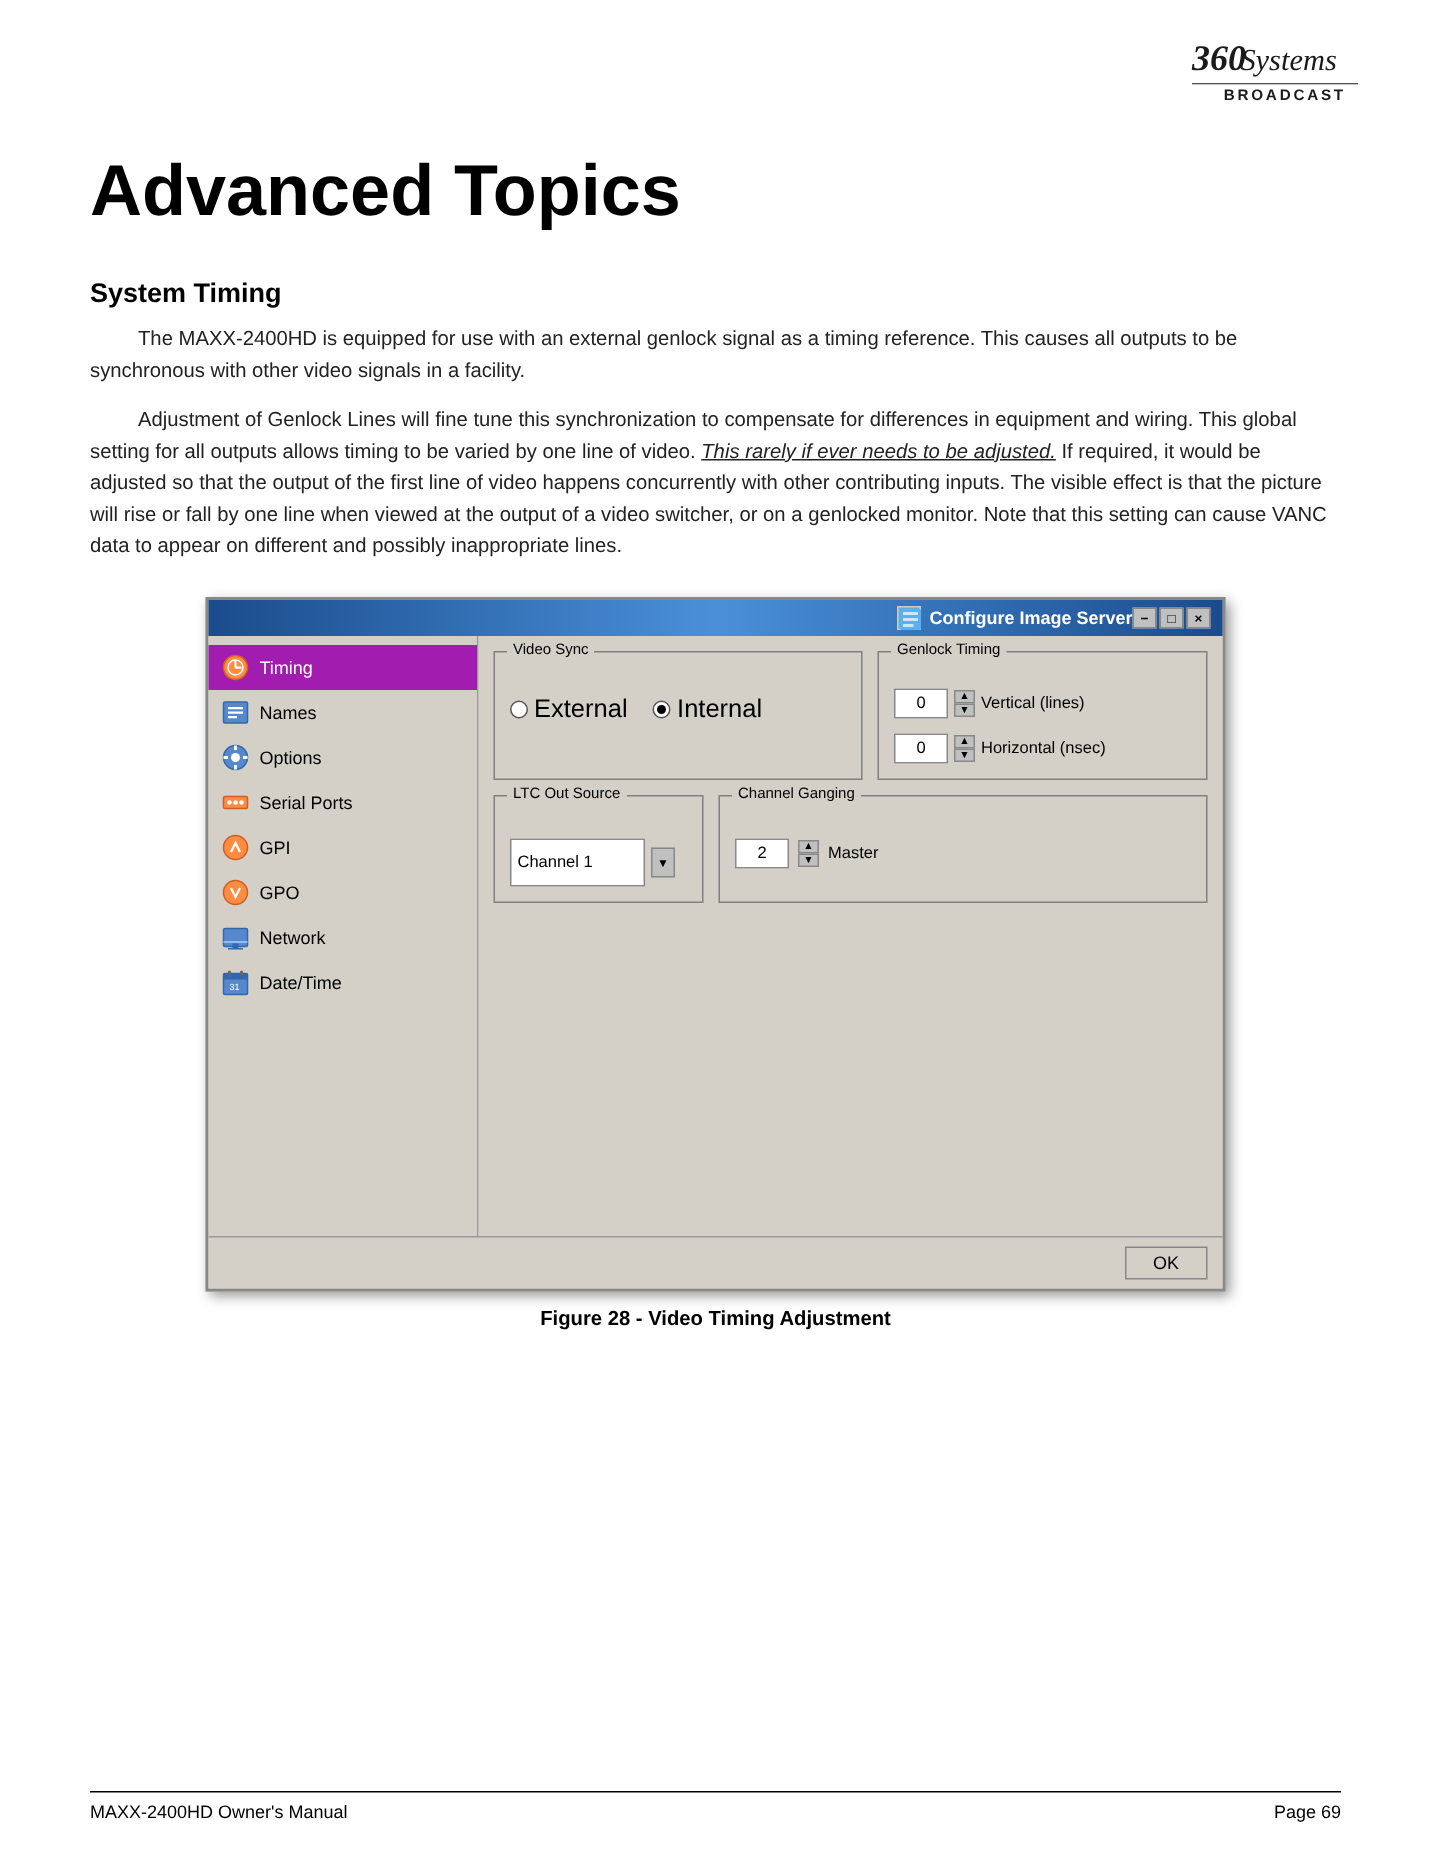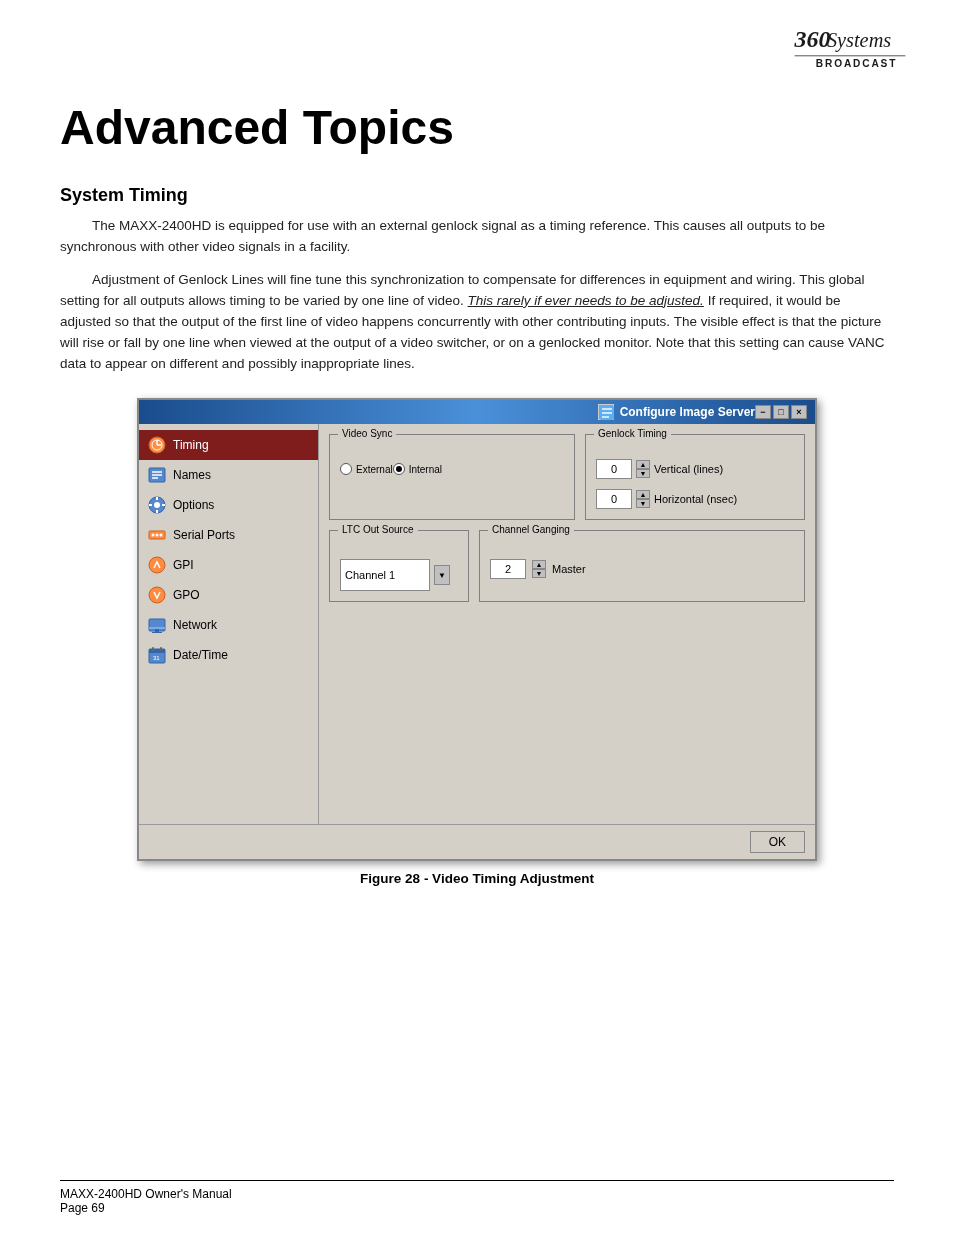--- a/index.html
+++ b/index.html
@@ -132,21 +132,21 @@
     .nav-item {
       display: flex;
       align-items: center;
       padding: 5px 8px;
       cursor: pointer;
       gap: 6px;
       font-size: 12px;
       color: #000;
     }
     .nav-item.active {
-      background: #7f1d1d;
+      background: #a21caf;
       color: #fff;
     }
     .nav-icon {
       width: 20px;
       height: 20px;
       flex-shrink: 0;
       display: flex;
       align-items: center;
       justify-content: center;
     }
@@ -182,23 +182,23 @@
       background: #d4d0c8;
     }
 
     
     .video-sync-box {
       flex: 1;
     }
     .radio-row {
       display: flex;
       align-items: flex-end;
-      gap: 0;
+      gap: 17px;
       margin-top: 14px;
-      font-size: 10px;
+      font-size: 17px;
     }
     .radio-item {
       display: flex;
       align-items: center;
       gap: 4px;
     }
     .radio-circle {
       width: 12px;
       height: 12px;
       border-radius: 50%;
@@ -329,21 +329,20 @@
       position: absolute;
       bottom: 20px;
       left: 60px;
       right: 60px;
       display: flex;
       justify-content: space-between;
       font-family: Arial, sans-serif;
       font-size: 12px;
       border-top: 1px solid #000;
       padding-top: 6px;
-      flex-direction: column;
     }
   </style>
 </head>
 <body>
 
 <div class="page">
 
   <div class="logo-area">
     <svg class="logo-svg" viewBox="0 0 130 58">
 

